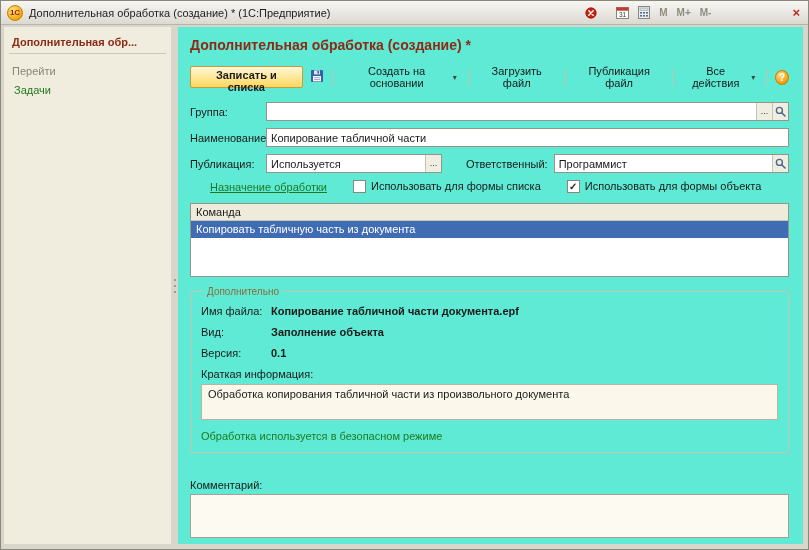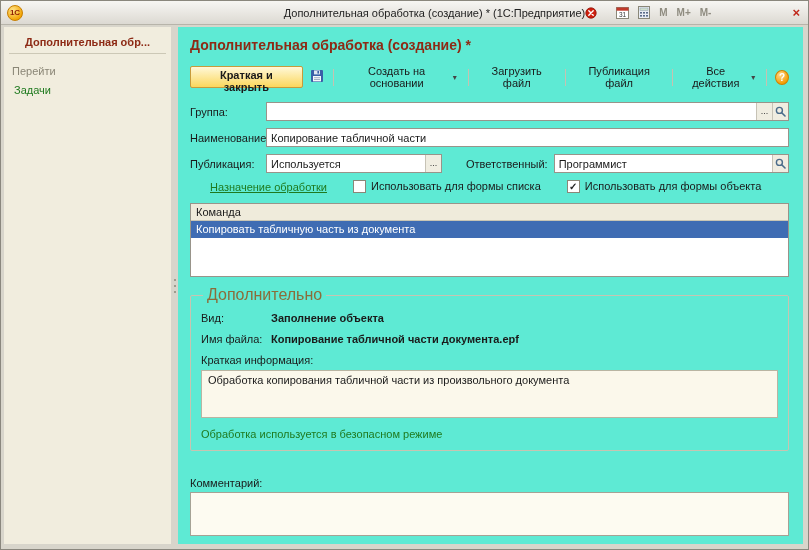--- a/index.html
+++ b/index.html
@@ -15,43 +15,42 @@
   .window {
     position:absolute; inset:0;
     background:#d8d5cb;
     border:1px solid #8a877d;
   }
   
   .titlebar {
     position:absolute; top:0; left:0; right:0; height:24px;
     background:linear-gradient(#f7f6f3,#dcd9d2);
     border-bottom:1px solid #b7b4aa;
-    display:flex; align-items:center; gap:0;
+    display:flex; align-items:center; gap:6px;
     padding:0 8px 0 6px;
-    text-align:right;
   }
   .logo {
     width:16px; height:16px; border-radius:50%;
     background:radial-gradient(circle at 35% 30%, #ffe48a, #f2a200 75%);
     color:#8f1d00; font-size:8px; font-weight:bold;
     display:inline-flex; align-items:center; justify-content:center;
     border:1px solid #c87f00; flex:none;
   }
   .tb-title { flex:1; font-size:11px; color:#222; white-space:nowrap; overflow:hidden; }
   .tb-tools { display:flex; align-items:center; gap:9px; }
   .tb-red { margin-right:10px; display:inline-flex; }
   .tb-ico { display:inline-flex; }
   .tb-m { color:#8f8c80; font-weight:bold; font-size:10px; cursor:default; }
   .tb-close { margin-left:72px; color:#c0271a; font-weight:bold; font-size:13px; line-height:1; cursor:pointer; }
   
   .sidebar {
     position:absolute; left:3px; top:26px; bottom:5px; width:167px;
     background:#f1edde;
   }
-  .sb-header { color:#8d2a15; font-weight:bold; padding:9px 8px 5px; white-space:nowrap; overflow:hidden;text-align:center; }
+  .sb-header { color:#8d2a15; font-weight:bold; padding:9px 8px 5px; white-space:nowrap; overflow:hidden; }
   .sb-sep { height:1px; background:#ccc8b6; margin:0 5px 7px; }
   .sb-section { color:#8a8676; padding:4px 8px 3px; }
   .sb-link { color:#1f7a1f; padding:4px 8px 3px 10px; cursor:pointer; }
   
   .splitter {
     position:absolute; left:170px; top:26px; bottom:5px; width:7px;
     cursor:col-resize;
     display:flex; flex-direction:column; align-items:center; justify-content:center; gap:4px;
   }
   .splitter .dot { width:2px; height:2px; background:#8a8778; border-radius:50%; }
@@ -116,28 +115,28 @@
   
   .cmdtable { border:1px solid #98948a; background:#fff; height:74px; margin:10px 0 9px; overflow:hidden; }
   .thead { background:#efebdb; border-bottom:1px solid #c9c5b4; padding:2px 5px; height:17px; cursor:default; }
   .trow { padding:2px 5px; height:17px; cursor:pointer; }
   .trow.selected { background:#3f6cb3; color:#fff; }
   
   .grp {
     border:1px solid #c8c4b1; border-radius:2px;
     margin:0; padding:4px 10px 10px;
   }
-  .grp legend { color:#8a6d3b; padding:0 4px; margin-left:2px; font-size:16px; }
+  .grp legend { color:#8a6d3b; padding:0 4px; margin-left:2px; font-size:10px; }
   .grow-row { display:flex; align-items:center; margin:4px 0 9px; }
   .glabel { width:70px; flex:none; }
   .gval { font-weight:bold; }
   .ginfo-label { margin:2px 0 4px; }
   .ginfo-box {
     border:1px solid #b9b5a2; background:#fbf8eb;
-    height:48px; padding:3px 6px; overflow:hidden;
+    height:36px; padding:3px 6px; overflow:hidden;
   }
   .gsafe { color:#1f7a1f; margin-top:10px; }
   
   .comment-label { margin:26px 0 3px; }
   .comment-box {
     width:100%; height:44px; resize:none;
     border:1px solid #a5a295; background:#fdfbf1;
     font-family:inherit; font-size:11px; padding:3px 5px; outline:none;
   }
 </style>
@@ -195,21 +194,21 @@
   <div class="splitter">
     <span class="dot"></span>
     <span class="dot"></span>
     <span class="dot"></span>
   </div>
 
   <div class="main">
     <div class="page-title">Дополнительная обработка (создание) *</div>
 
     <div class="toolbar">
-      <button class="btn-save">Краткая и закрыть</button>
+      <button class="btn-save">Записать и списка</button>
       <button class="btn-icon">
         <span>
           <svg width="14" height="14" viewBox="0 0 14 14">
             <rect x="1" y="1" width="12" height="12" rx="1" fill="#3a5fa8"></rect>
             <rect x="4" y="1.4" width="6" height="4" fill="#dfe6f2"></rect>
             <rect x="7.4" y="2" width="1.6" height="2.6" fill="#3a5fa8"></rect>
             <rect x="3" y="7" width="8" height="5.4" fill="#f5f7fa"></rect>
             <rect x="4" y="8.3" width="6" height="0.9" fill="#9aa7bd"></rect>
             <rect x="4" y="10.1" width="6" height="0.9" fill="#9aa7bd"></rect>
           </svg>
@@ -285,26 +284,30 @@
     </div>
 
     <div class="cmdtable">
       <div class="thead">Команда</div>
       <div class="trow selected">Копировать табличную часть из документа</div>
     </div>
 
     <fieldset class="grp">
       <legend>Дополнительно</legend>
       <div class="grow-row">
+        <span class="glabel">Имя файла:</span>
+        <span class="gval">Копирование табличной части документа.epf</span>
+      </div>
+      <div class="grow-row">
         <span class="glabel">Вид:</span>
         <span class="gval">Заполнение объекта</span>
       </div>
       <div class="grow-row">
-        <span class="glabel">Имя файла:</span>
-        <span class="gval">Копирование табличной части документа.epf</span>
+        <span class="glabel">Версия:</span>
+        <span class="gval">0.1</span>
       </div>
       <div class="ginfo-label">Краткая информация:</div>
       <div class="ginfo-box">
         <span>Обработка копирования табличной части из произвольного документа</span>
       </div>
       <div class="gsafe">Обработка используется в безопасном режиме</div>
     </fieldset>
 
     <div class="comment-label">Комментарий:</div>
     <textarea class="comment-box" style=""></textarea>

